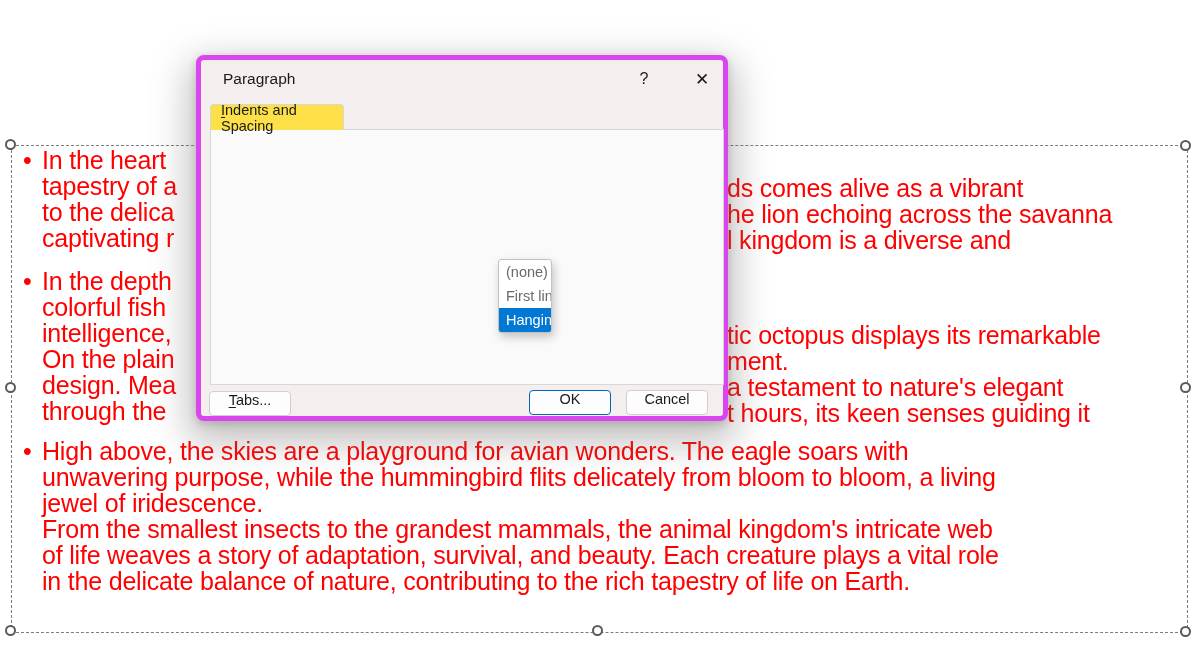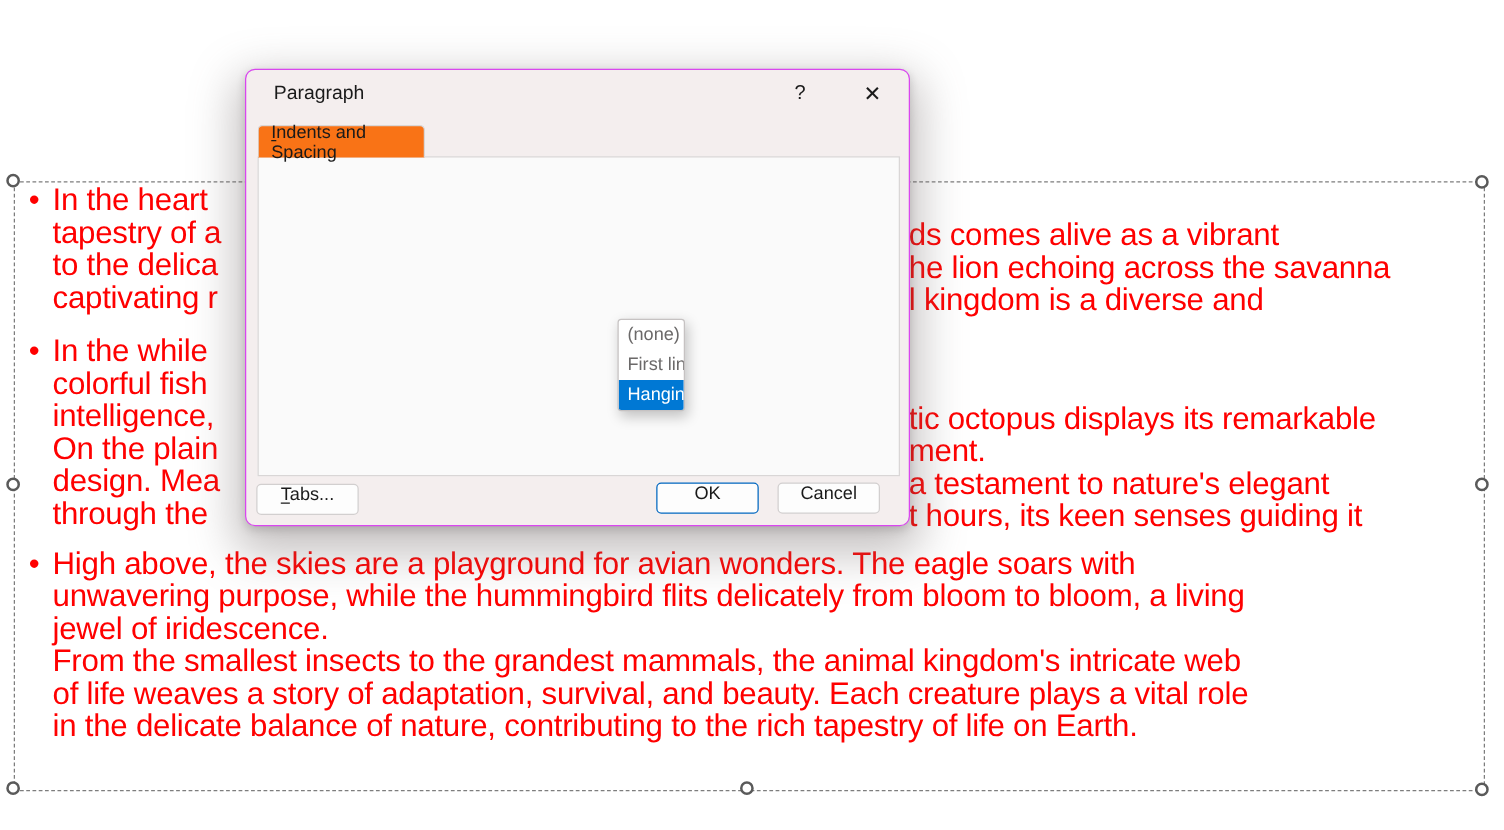--- a/index.html
+++ b/index.html
@@ -12,31 +12,31 @@
   .handle{position:absolute;width:11px;height:11px;border:2px solid #5a5a5a;border-radius:50%;
           background:#fff;box-sizing:border-box;z-index:3;}
   .sl{position:absolute;left:0;width:1203px;height:26px;line-height:26px;font-size:25px;
       color:#ff0000;white-space:nowrap;letter-spacing:-0.2px;z-index:1;}
   .sl .bullet{position:absolute;left:23px;}
   .sl .lf{position:absolute;left:42px;}
   .sl .rf{position:absolute;left:727px;margin-top:28px;}
 
   
   .dialog{position:absolute;left:196px;top:55px;width:532px;height:366px;background:#f4eeee;
-          border:1px solid #d946ef;border-radius:8px;box-sizing:border-box;z-index:10;
+          border:5px solid #d946ef;border-radius:8px;box-sizing:border-box;z-index:10;
           box-shadow:0 14px 36px 8px rgba(110,100,100,.40), 0 3px 8px rgba(0,0,0,.18);
           color:#1a1a1a;font-size:15px;}
   .titlebar{position:absolute;left:0;top:0;width:100%;height:44px;border-radius:8px 8px 0 0;}
   .dlg-title{position:absolute;left:22px;top:10px;font-size:15.5px;}
   .cap-btn{position:absolute;top:4px;width:34px;height:30px;display:flex;align-items:center;
            justify-content:center;color:#1a1a1a;cursor:default;}
   .help-btn{left:426px;font-size:16px;}
   .close-btn{left:484px;font-size:17px;font-weight:300;}
 
-  .tab{position:absolute;left:9px;top:44px;width:134px;height:26px;background:#f97316;
+  .tab{position:absolute;left:9px;top:44px;width:134px;height:26px;background:#fde047;
        border:1px solid #d9d6d6;border-bottom:none;border-radius:4px 4px 0 0;box-sizing:border-box;
        display:flex;align-items:center;padding-left:10px;z-index:2;font-size:14.5px;}
   .panel{position:absolute;left:9px;top:69px;width:514px;height:256px;background:#fafafa;
          border:1px solid #d9d6d6;box-sizing:border-box;z-index:1;}
 
   .group{position:absolute;border:1px solid #dcd8d8;border-radius:3px;box-sizing:border-box;}
   .legend{position:absolute;top:-9px;left:12px;background:#fafafa;padding:0 5px;font-size:14.5px;}
   .g-general{left:17px;top:85px;width:498px;height:57px;}
   .g-indent{left:17px;top:155px;width:498px;height:55px;}
   .g-spacing{left:17px;top:223px;width:498px;height:80px;}
@@ -98,21 +98,21 @@
   <div class="sl" style="top:199px">
     <span class="lf">to the delica</span>
     <span class="rf">l kingdom is a diverse and</span>
   </div>
   <div class="sl" style="top:225px">
     <span class="lf">captivating r</span>
   </div>
 
   <div class="sl" style="top:268px">
     <span class="bullet">•</span>
-    <span class="lf">In the while</span>
+    <span class="lf">In the depth</span>
   </div>
   <div class="sl" style="top:294px">
     <span class="lf">colorful fish</span>
     <span class="rf">tic octopus displays its remarkable</span>
   </div>
   <div class="sl" style="top:320px">
     <span class="lf">intelligence,</span>
     <span class="rf">ment.</span>
   </div>
   <div class="sl" style="top:346px">

